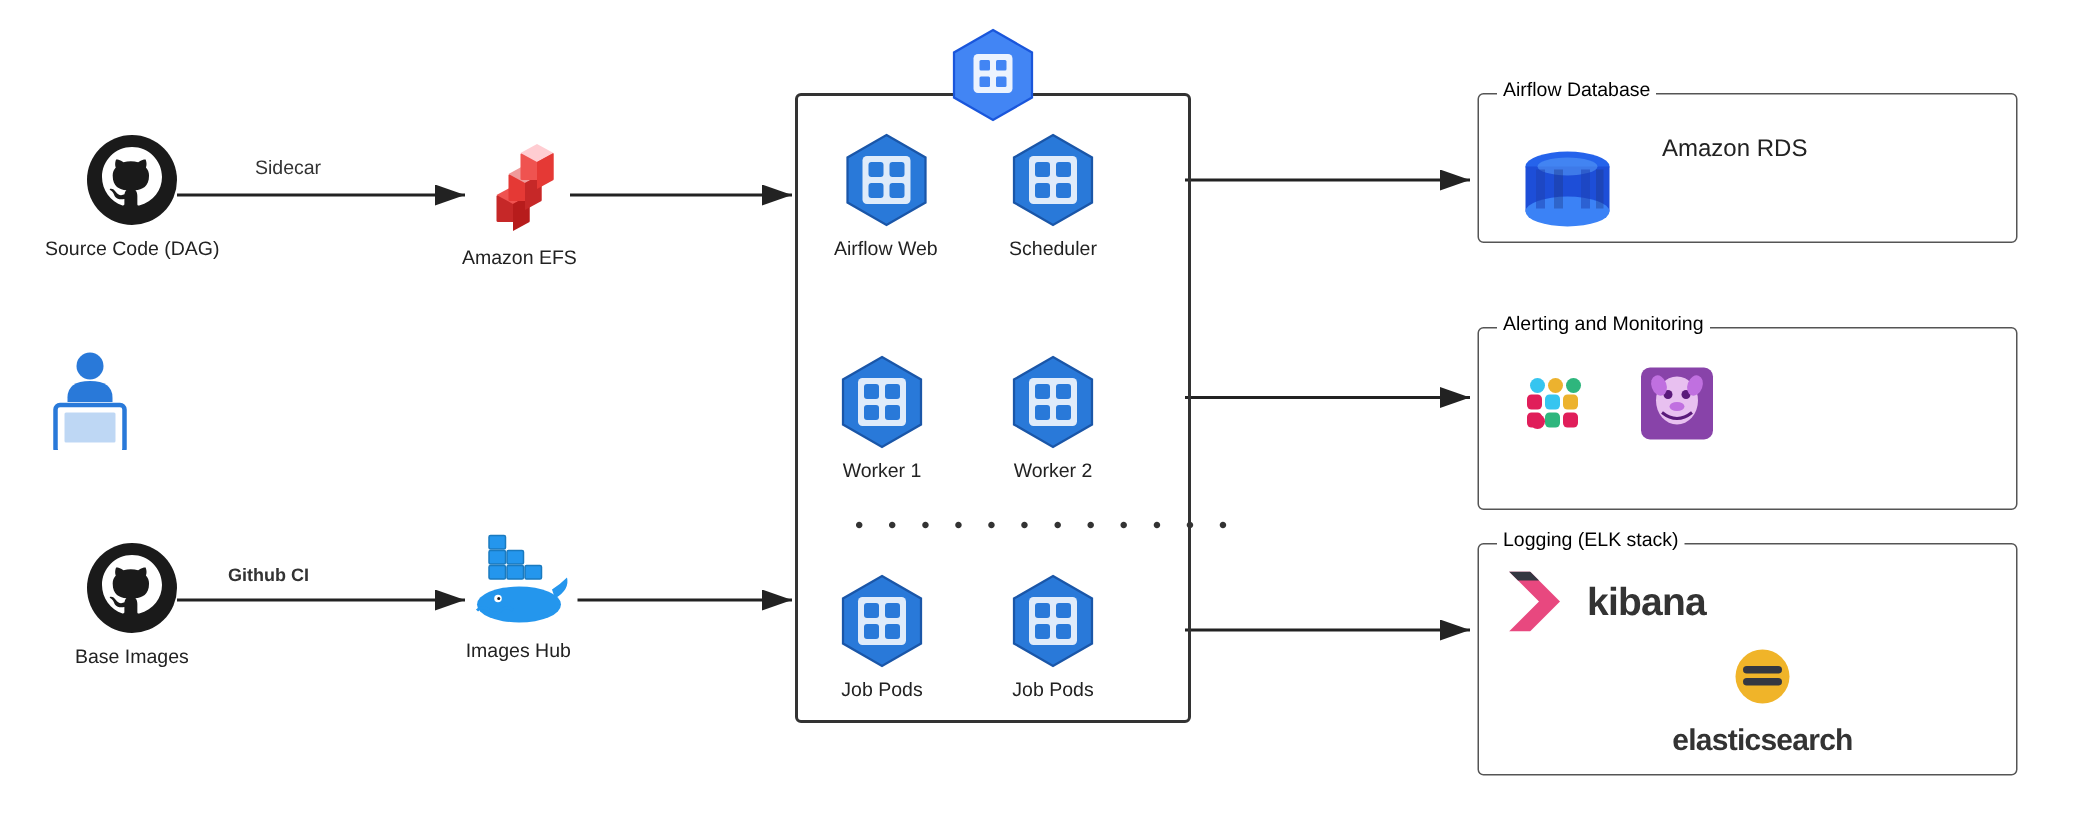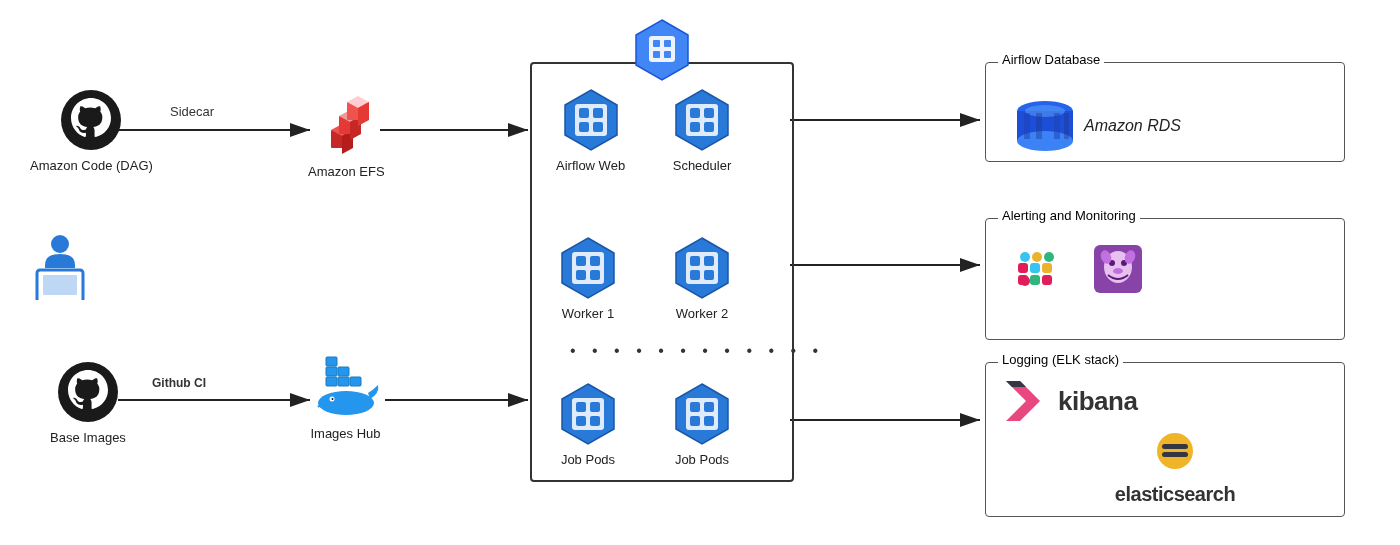--- a/index.html
+++ b/index.html
@@ -105,21 +105,21 @@
 
     <line x1="660" y1="38" x2="660" y2="70" stroke="#222" stroke-width="2"></line>
   </svg>
 
   <div class="node" style="left:30px; top:88px;">
 
     <svg class="github-icon" viewBox="0 0 64 64">
       <circle cx="32" cy="32" r="30" fill="#1a1a1a"></circle>
       <path d="M32 10C20.95 10 12 18.95 12 30c0 8.84 5.73 16.33 13.68 18.98.1.02.2.03.28.03.7 0 .96-.51.96-.96v-3.37c-5.58 1.21-6.76-2.69-6.76-2.69-.91-2.32-2.23-2.93-2.23-2.93-1.82-1.24.14-1.22.14-1.22 2.01.14 3.07 2.07 3.07 2.07 1.79 3.07 4.7 2.18 5.84 1.67.18-1.3.7-2.18 1.27-2.68-4.45-.51-9.13-2.23-9.13-9.9 0-2.19.78-3.97 2.07-5.37-.21-.51-.9-2.54.2-5.3 0 0 .17-.05.52-.05.63 0 2.05.24 4.43 1.9a18.3 18.3 0 0 1 4.9-.66c1.66.01 3.33.22 4.9.66 2.38-1.66 3.8-1.9 4.43-1.9.35 0 .52.05.52.05 1.1 2.76.41 4.79.2 5.3 1.29 1.4 2.07 3.18 2.07 5.37 0 7.69-4.69 9.38-9.15 9.88.72.62 1.36 1.84 1.36 3.71v5.5c0 .45.26.97.97.96.08 0 .18-.01.28-.03C46.27 46.33 52 38.84 52 30c0-11.05-8.95-20-20-20z" fill="white"></path>
     </svg>
-    <span class="node-label">Amazon Code (DAG)</span>
+    <span class="node-label">Source Code (DAG)</span>
   </div>
 
   <div style="position:absolute; left:170px; top:104px; font-size:13px; color:#333;">Sidecar</div>
 
   <div class="node" style="left:308px; top:88px;">
 
     <svg width="70" height="70" viewBox="0 0 70 70">
 
       <rect x="20" y="42" width="22" height="18" fill="#c62828" rx="1"></rect>
       <polygon points="20,42 31,36 42,42 31,48" fill="#ef5350"></polygon>
@@ -265,21 +265,21 @@
       <rect x="34" y="20" width="10" height="10" rx="2" fill="#2979d9"></rect>
       <rect x="20" y="34" width="10" height="10" rx="2" fill="#2979d9"></rect>
       <rect x="34" y="34" width="10" height="10" rx="2" fill="#2979d9"></rect>
     </svg>
     <span class="node-label">Job Pods</span>
   </div>
 
   <div class="right-box" style="left:985px; top:62px; width:360px; height:100px;">
     <span class="right-box-title">Airflow Database</span>
 
-    <div style="display:flex; align-items:center; gap:4px; margin-top:28px; margin-left:24px;font-style:italic;">
+    <div style="display:flex; gap:28px; margin-top:28px; margin-left:24px;">
 
       <svg width="70" height="70" viewBox="0 0 70 70">
         <ellipse cx="35" cy="20" rx="28" ry="10" fill="#2563eb"></ellipse>
         <rect x="7" y="20" width="56" height="30" fill="#1d4ed8"></rect>
         <ellipse cx="35" cy="50" rx="28" ry="10" fill="#3b82f6"></ellipse>
 
         <ellipse cx="35" cy="20" rx="20" ry="6" fill="#60a5fa" opacity="0.5"></ellipse>
 
         <rect x="14" y="22" width="6" height="26" fill="#1e40af" opacity="0.5"></rect>
         <rect x="26" y="22" width="6" height="26" fill="#1e3a8a" opacity="0.4"></rect>

